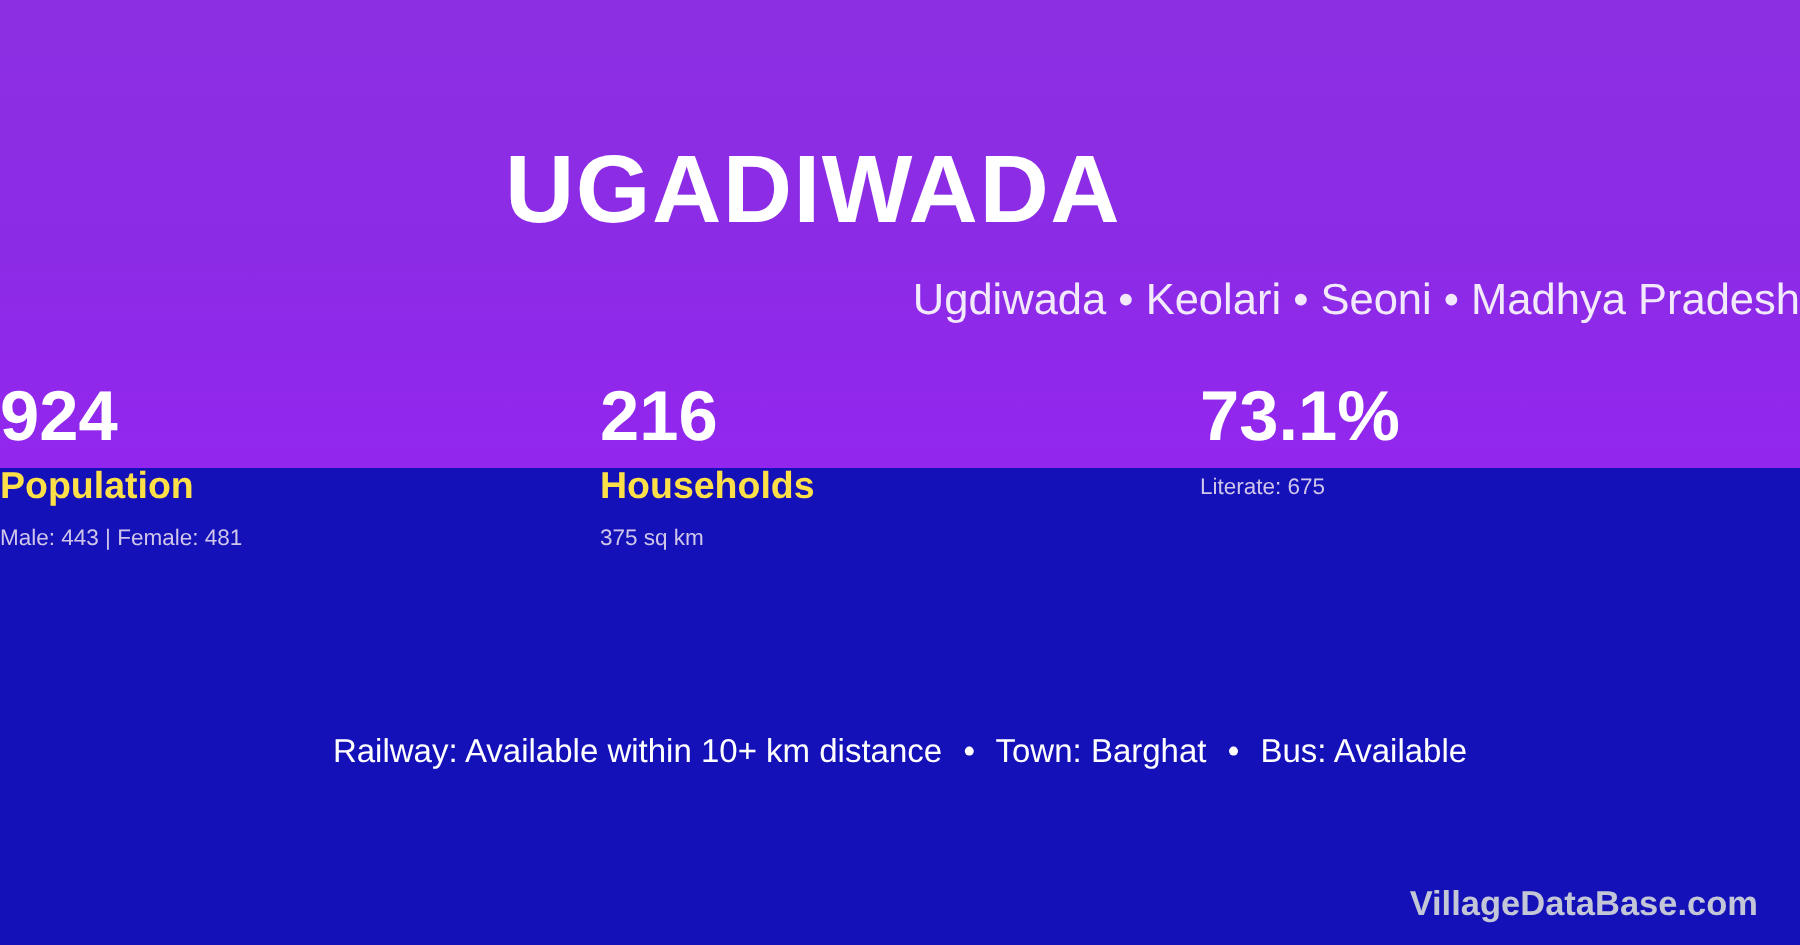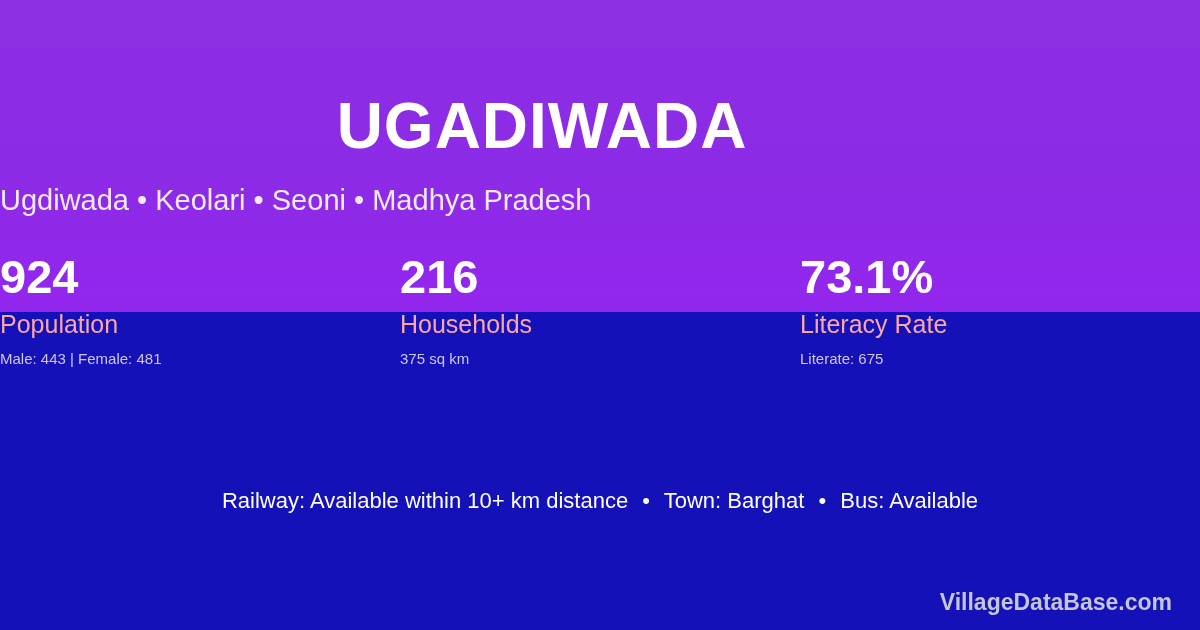--- a/index.html
+++ b/index.html
@@ -36,21 +36,21 @@
     color: #ffffff;
     font-size: 64px;
     font-weight: bold;
     letter-spacing: 1px;
     line-height: 76px;
   }
   .subtitle {
     position: absolute;
     left: 0; top: 182px;
     width: 1200px;
-    text-align: left;
+    text-align: right;
     color: #f2e9fb;
     font-size: 29px;
     font-weight: normal;
     line-height: 36px;
   }
   .stats {
     position: absolute;
     left: 0; top: 248px;
     width: 1200px;
     display: flex;
@@ -59,23 +59,23 @@
     width: 400px;
     text-align: left;
   }
   .stat-value {
     color: #ffffff;
     font-size: 47px;
     font-weight: bold;
     line-height: 58px;
   }
   .stat-label {
-    color: #fca5a5;
+    color: #fde047;
     font-size: 25px;
-    font-weight: normal;
+    font-weight: bold;
     line-height: 32px;
     margin-top: 2px;
   }
   .stat-sub {
     color: #cfc6ea;
     font-size: 15px;
     font-weight: normal;
     line-height: 22px;
     margin-top: 8px;
   }
@@ -123,21 +123,20 @@
     </div>
 
     <div class="stat">
       <div class="stat-value">216</div>
       <div class="stat-label">Households</div>
       <div class="stat-sub">375 sq km</div>
     </div>
 
     <div class="stat">
       <div class="stat-value">73.1%</div>
-      <div class="stat-label">Literacy Rate</div>
       <div class="stat-sub">Literate: 675</div>
     </div>
 
   </div>
 
   <div class="facility-line">
     <span>Railway: Available within 10+ km distance</span>
     <span class="facility-sep">•</span>
     <span>Town: Barghat</span>
     <span class="facility-sep">•</span>

